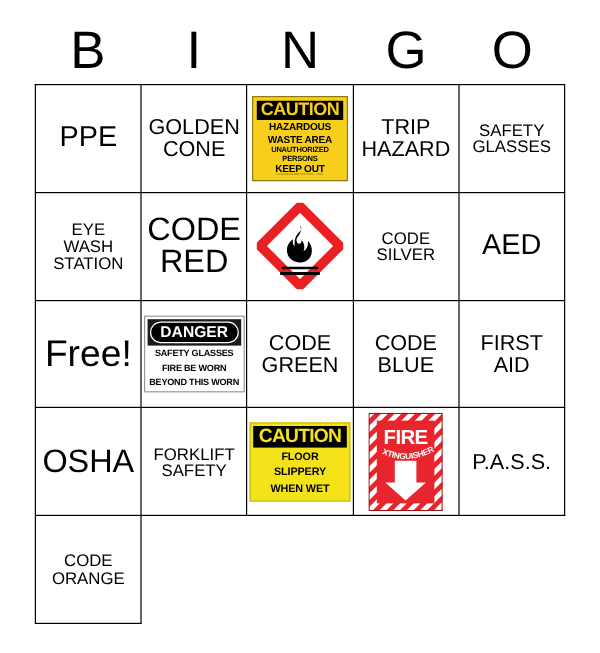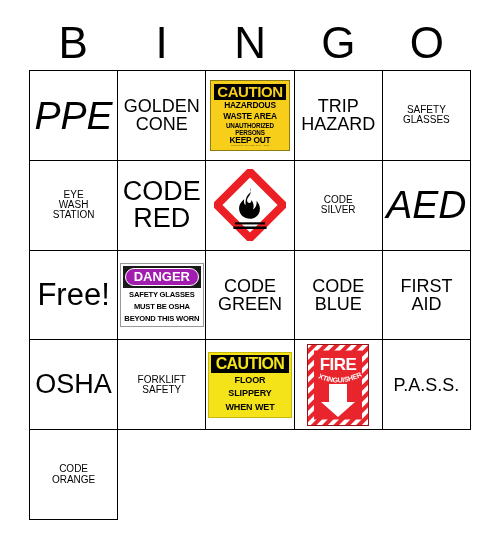--- a/index.html
+++ b/index.html
@@ -67,24 +67,24 @@
     text-align: center;
     padding: 2px;
     overflow: hidden;
     position: relative;
   }
   .cell .txt {
     line-height: 1.02;
     display: block;
   }
   
-  .sz-xl  .txt { font-size: 39px; font-style: italic; }
+  .sz-xl  .txt { font-size: 24px; }
   .sz-lg  .txt { font-size: 27px; }
   .sz-md  .txt { font-size: 18px; }
-  .sz-sm  .txt { font-size: 10px; }
+  .sz-sm  .txt { font-size: 14px; }
   .sz-xs  .txt { font-size: 10.5px; }
 
   
   .sign {
     display: block;
     box-sizing: border-box;
   }
   .caution-hz {
     width: 80px;
     background: #f7cf1b;
@@ -168,21 +168,21 @@
     padding: 2px;
   }
   .danger .bar {
     background: #1a1a1a;
     padding: 2.5px 2px;
     display: flex;
     align-items: center;
     justify-content: center;
   }
   .danger .oval {
-    background: #a21caf;
+    background: #000000;
     color: #ffffff;
     border: 1.6px solid #ffffff;
     border-radius: 999px;
     font-weight: bold;
     font-size: 13px;
     letter-spacing: 0px;
     line-height: 1.05;
     padding: 0.5px 8px 1.5px 8px;
   }
   .danger .body {
@@ -286,21 +286,21 @@
     </div>
     <div class="cell free-cell">
       <span class="txt">Free!</span>
     </div>
     <div class="cell">
       <div class="sign danger">
         <div class="bar">
           <span class="oval">DANGER</span>
         </div>
         <div class="body">SAFETY GLASSES</div>
-        <div class="body">MUST BE OSHA</div>
+        <div class="body">FIRE BE WORN</div>
         <div class="body">BEYOND THIS WORN</div>
       </div>
     </div>
     <div class="cell sz-md">
       <span class="txt">CODE<br>GREEN</span>
     </div>
 
     <div class="cell sz-md">
       <span class="txt">CODE<br>BLUE</span>
     </div>

